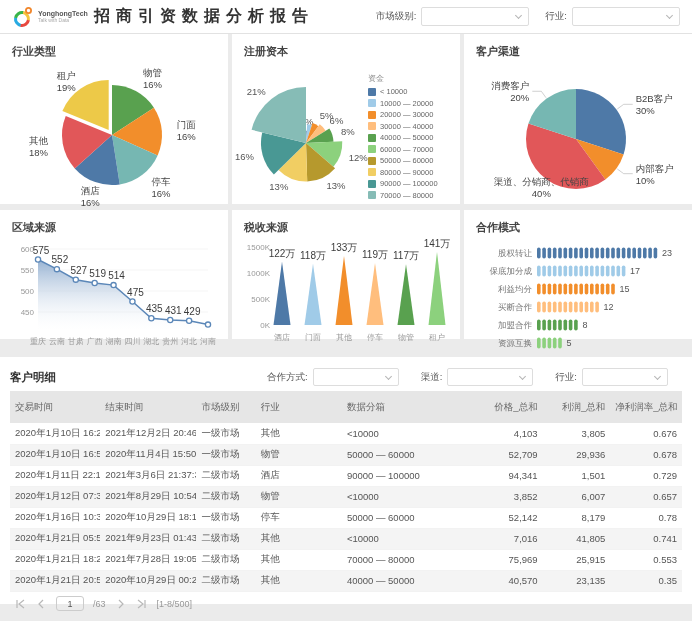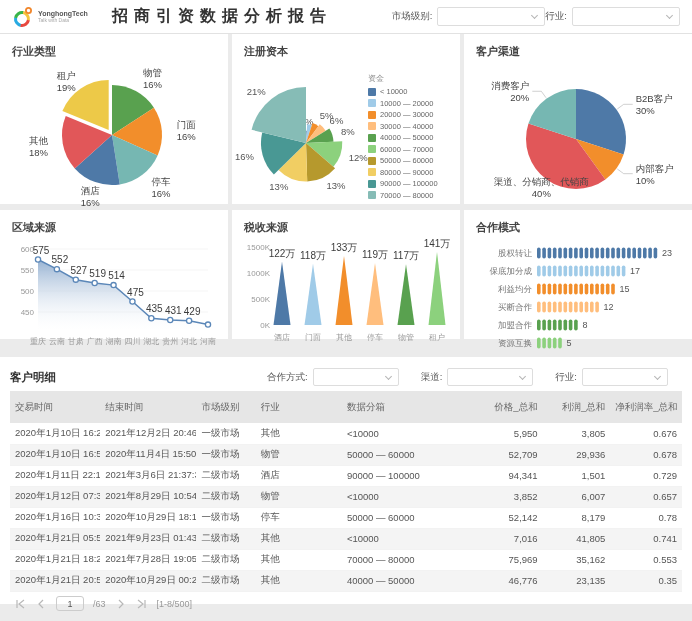--- a/index.html
+++ b/index.html
@@ -4,22 +4,22 @@
 <style>
   * { box-sizing: border-box; margin: 0; padding: 0; }
   html,body { width: 692px; height: 621px; }
   body { font-family: "Liberation Sans", sans-serif; background:#ebebeb; overflow:hidden; }
 
   .topbar { height:34px; background:#fff; display:flex; align-items:center; padding:0 12px; border-bottom:1px solid #e2e2e2; }
   .logo-wrap { display:flex; align-items:center; gap:4px; }
   .logo-text { display:flex; flex-direction:column; line-height:1.05; }
   .brand { font-size:7px; font-weight:bold; color:#555; }
   .tagline { font-size:5px; color:#aaa; }
-  .page-title { font-size:16px; font-weight:bold; letter-spacing:6px; color:#333; margin-left:24px; white-space:nowrap; }
-  .top-filters { margin-left:auto; display:flex; }
+  .page-title { font-size:16px; font-weight:bold; letter-spacing:6px; color:#333; margin-left:6px; white-space:nowrap; }
+  .top-filters { margin-left:auto; display:flex; gap:16px; }
   .filter-group { display:flex; align-items:center; gap:5px; }
   .filter-group .flabel { font-size:9.5px; color:#555; white-space:nowrap; }
   .select { position:relative; width:108px; height:19px; background:#fff; border:1px solid #ddd; border-radius:2px; }
   .select.small { width:86px; height:18px; }
   .chev { position:absolute; right:7px; top:5px; width:5px; height:5px; border-right:1px solid #b5b5b5; border-bottom:1px solid #b5b5b5; transform:rotate(45deg); }
 
   .main { }
   .cards-row { display:flex; gap:4px; }
   .cards-row.r1 { margin-bottom:6px; }
   .card { background:#fff; flex:1; padding:10px 10px 2px 12px; overflow:visible; }
@@ -451,21 +451,21 @@
             <th class="num">净利润率_总和</th>
           </tr>
         </thead>
       <tbody id="tbody">
           <tr>
             <td>2020年1月10日 16:23:45</td>
             <td>2021年12月2日 20:46:24</td>
             <td>一级市场</td>
             <td>其他</td>
             <td>&lt;10000</td>
-            <td class="num">5,950</td>
+            <td class="num">4,103</td>
             <td class="num">3,805</td>
             <td class="num">0.676</td>
           </tr>
           <tr>
             <td>2020年1月10日 16:57:18</td>
             <td>2020年11月4日 15:50:22</td>
             <td>一级市场</td>
             <td>物管</td>
             <td>50000 — 60000</td>
             <td class="num">52,709</td>
@@ -512,30 +512,30 @@
             <td class="num">41,805</td>
             <td class="num">0.741</td>
           </tr>
           <tr>
             <td>2020年1月21日 18:25:27</td>
             <td>2021年7月28日 19:05:45</td>
             <td>二级市场</td>
             <td>其他</td>
             <td>70000 — 80000</td>
             <td class="num">75,969</td>
-            <td class="num">35,162</td>
+            <td class="num">25,915</td>
             <td class="num">0.553</td>
           </tr>
           <tr>
             <td>2020年1月21日 20:52:01</td>
             <td>2020年10月29日 00:25:0</td>
             <td>二级市场</td>
             <td>其他</td>
             <td>40000 — 50000</td>
-            <td class="num">46,776</td>
+            <td class="num">40,570</td>
             <td class="num">23,135</td>
             <td class="num">0.35</td>
           </tr>
         </tbody>
     </table>
 
     <div class="pagination">
       <span class="pg-btn">
         <svg width="12" height="12" viewBox="0 0 12 12">
             <path d="M3 2 v8 M10 2 L5 6 L10 10" fill="none" stroke="#b8b8b8" stroke-width="1.2"></path>

